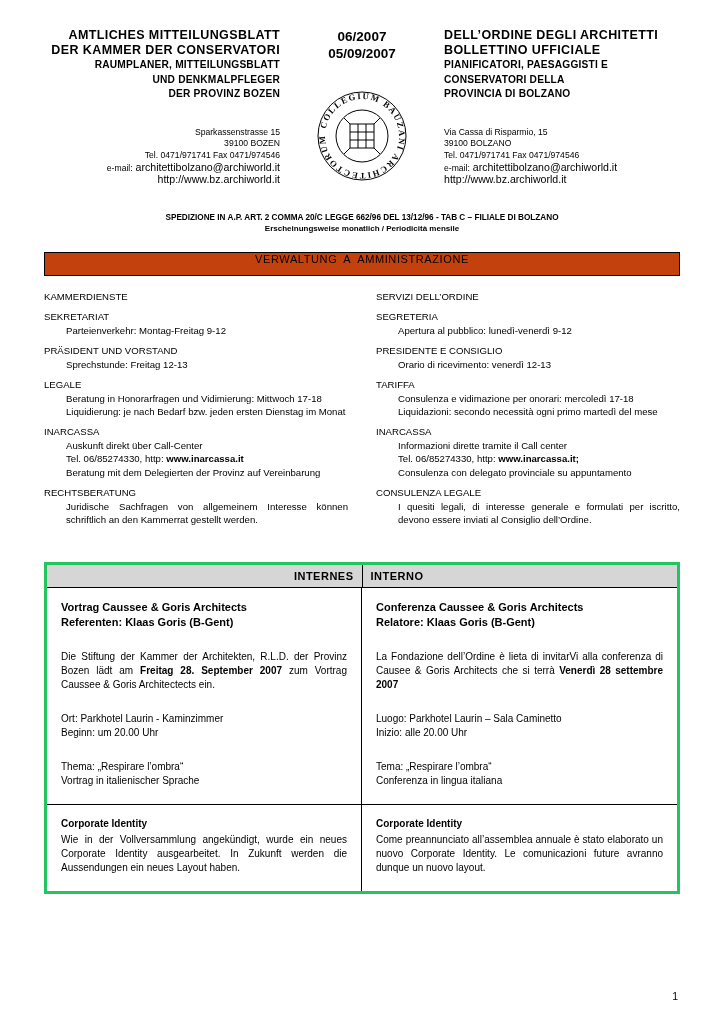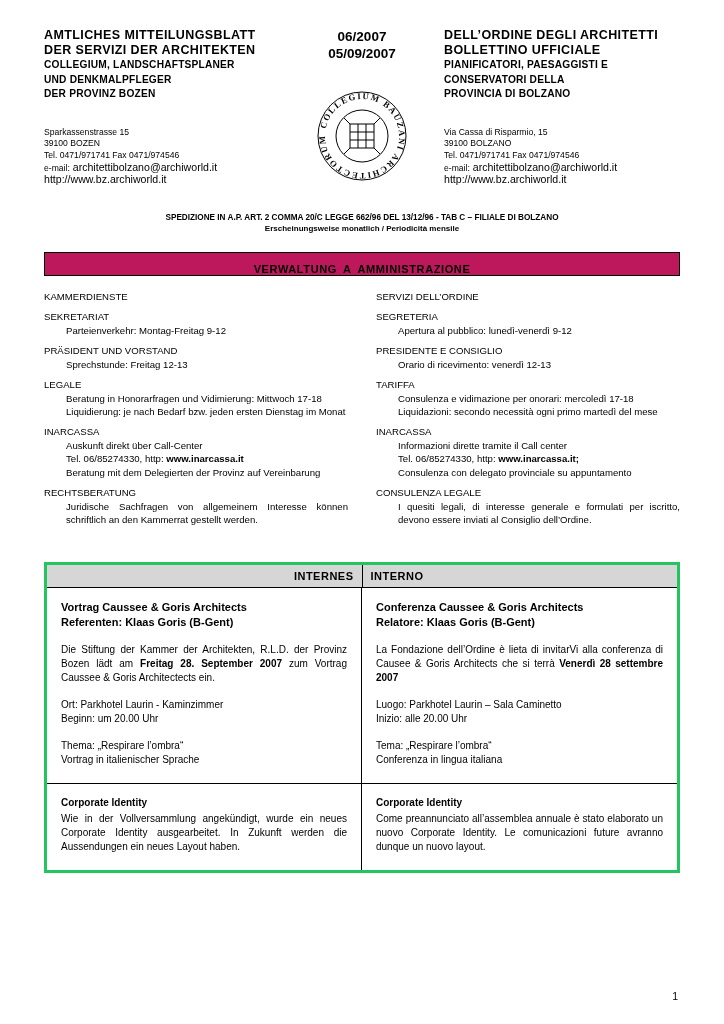--- a/index.html
+++ b/index.html
@@ -27,21 +27,21 @@
   .masthead {
     display: flex;
     flex-direction: row;
     align-items: flex-start;
     justify-content: space-between;
     position: relative;
   }
   .mh-col {
     width: 236px;
   }
-  .mh-left { text-align: left; padding-right: 6px; }
+  .mh-left { text-align: right; padding-right: 6px; }
   .mh-center {
     width: 112px;
     text-align: center;
     position: relative;
   }
   .mh-right { text-align: left; padding-left: 6px; }
 
   .mh-title {
     font-size: 12.5px;
     font-weight: bold;
@@ -92,27 +92,27 @@
     line-height: 11px;
     margin-top: 26px;
     font-weight: bold;
   }
   .sped .line2 { font-size: 8px; }
 
   
   .banner {
     margin-top: 18px;
     border: 1px solid #000;
-    background: #be185d;
+    background: #c2410c;
     height: 22px;
     display: flex;
-    align-items: flex-end;
+    align-items: flex-start;
     justify-content: center;
     font-size: 11px;
-    font-weight: bold;
+    font-weight: normal;
     letter-spacing: 0.6px;
   }
   .banner .sep { margin: 0 6px; }
 
   
   .twocol {
     display: flex;
     margin-top: 14px;
   }
   .col {
@@ -182,21 +182,21 @@
   }
   .box-cell.left { border-right: 1px solid #000; }
   .ev-title {
     font-size: 11px;
     font-weight: bold;
     line-height: 15px;
   }
   .ev-p {
     font-size: 10px;
     line-height: 14px;
-    margin-top: 13px;
+    margin-top: 20px;
     text-align: justify;
   }
   .ev-p.tight { text-align: left; }
   .ev-p b { font-weight: bold; }
   .ci-title {
     font-size: 10px;
     font-weight: bold;
     line-height: 14px;
   }
   .ci-p {
@@ -215,22 +215,22 @@
 </style>
 </head>
 <body>
 
 <div class="page">
 
   <div class="masthead">
 
     <div class="mh-col mh-left">
       <div class="mh-title">AMTLICHES  MITTEILUNGSBLATT</div>
-      <div class="mh-title">DER  SERVIZI  DER  ARCHITEKTEN</div>
-      <div class="mh-sub">COLLEGIUM,  LANDSCHAFTSPLANER</div>
+      <div class="mh-title">DER  KAMMER  DER  CONSERVATORI</div>
+      <div class="mh-sub">RAUMPLANER,  MITTEILUNGSBLATT</div>
       <div class="mh-sub">UND  DENKMALPFLEGER</div>
       <div class="mh-sub">DER  PROVINZ  BOZEN</div>
 
       <div class="addr">
         <div>Sparkassenstrasse 15</div>
         <div>39100 BOZEN</div>
         <div>Tel. 0471/971741 Fax 0471/974546</div>
         <div class="email-line">
           <span class="lbl">e-mail:</span>
           <span>architettibolzano@archiworld.it</span>

